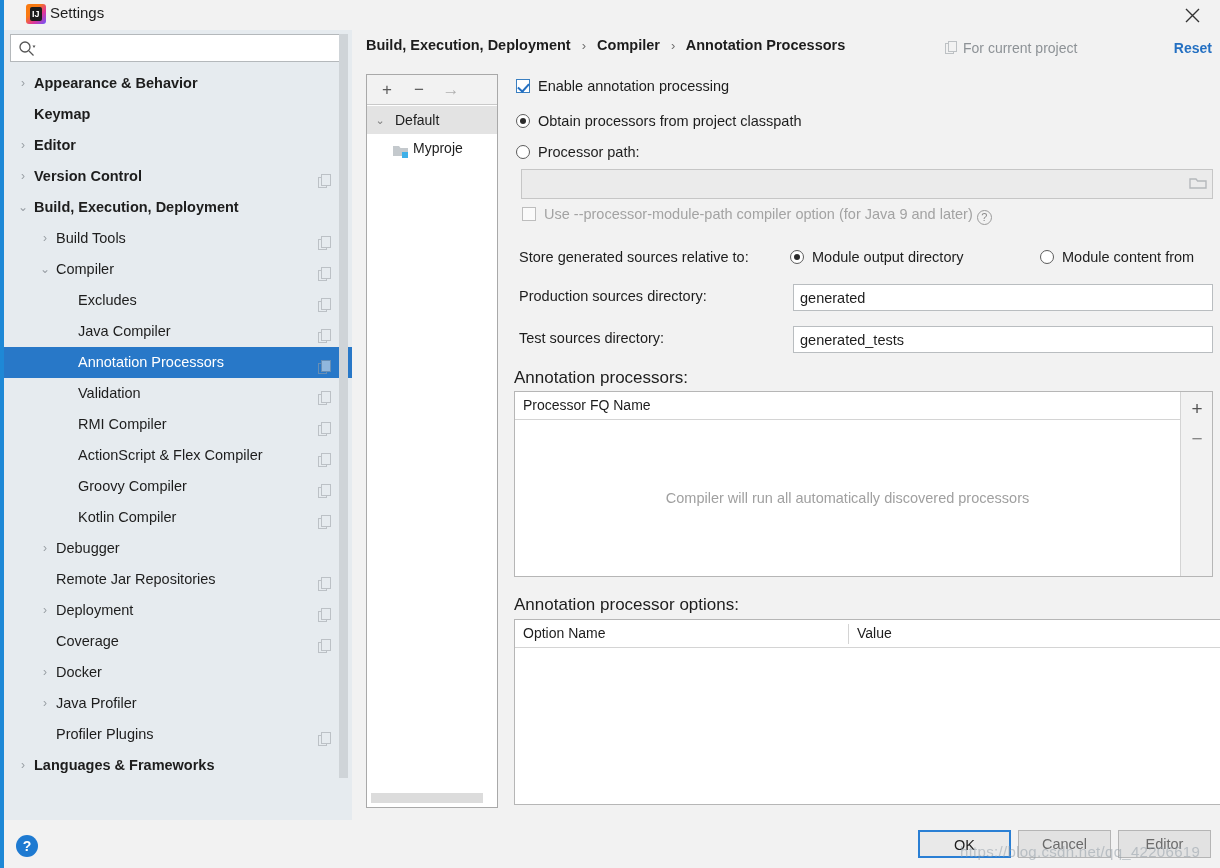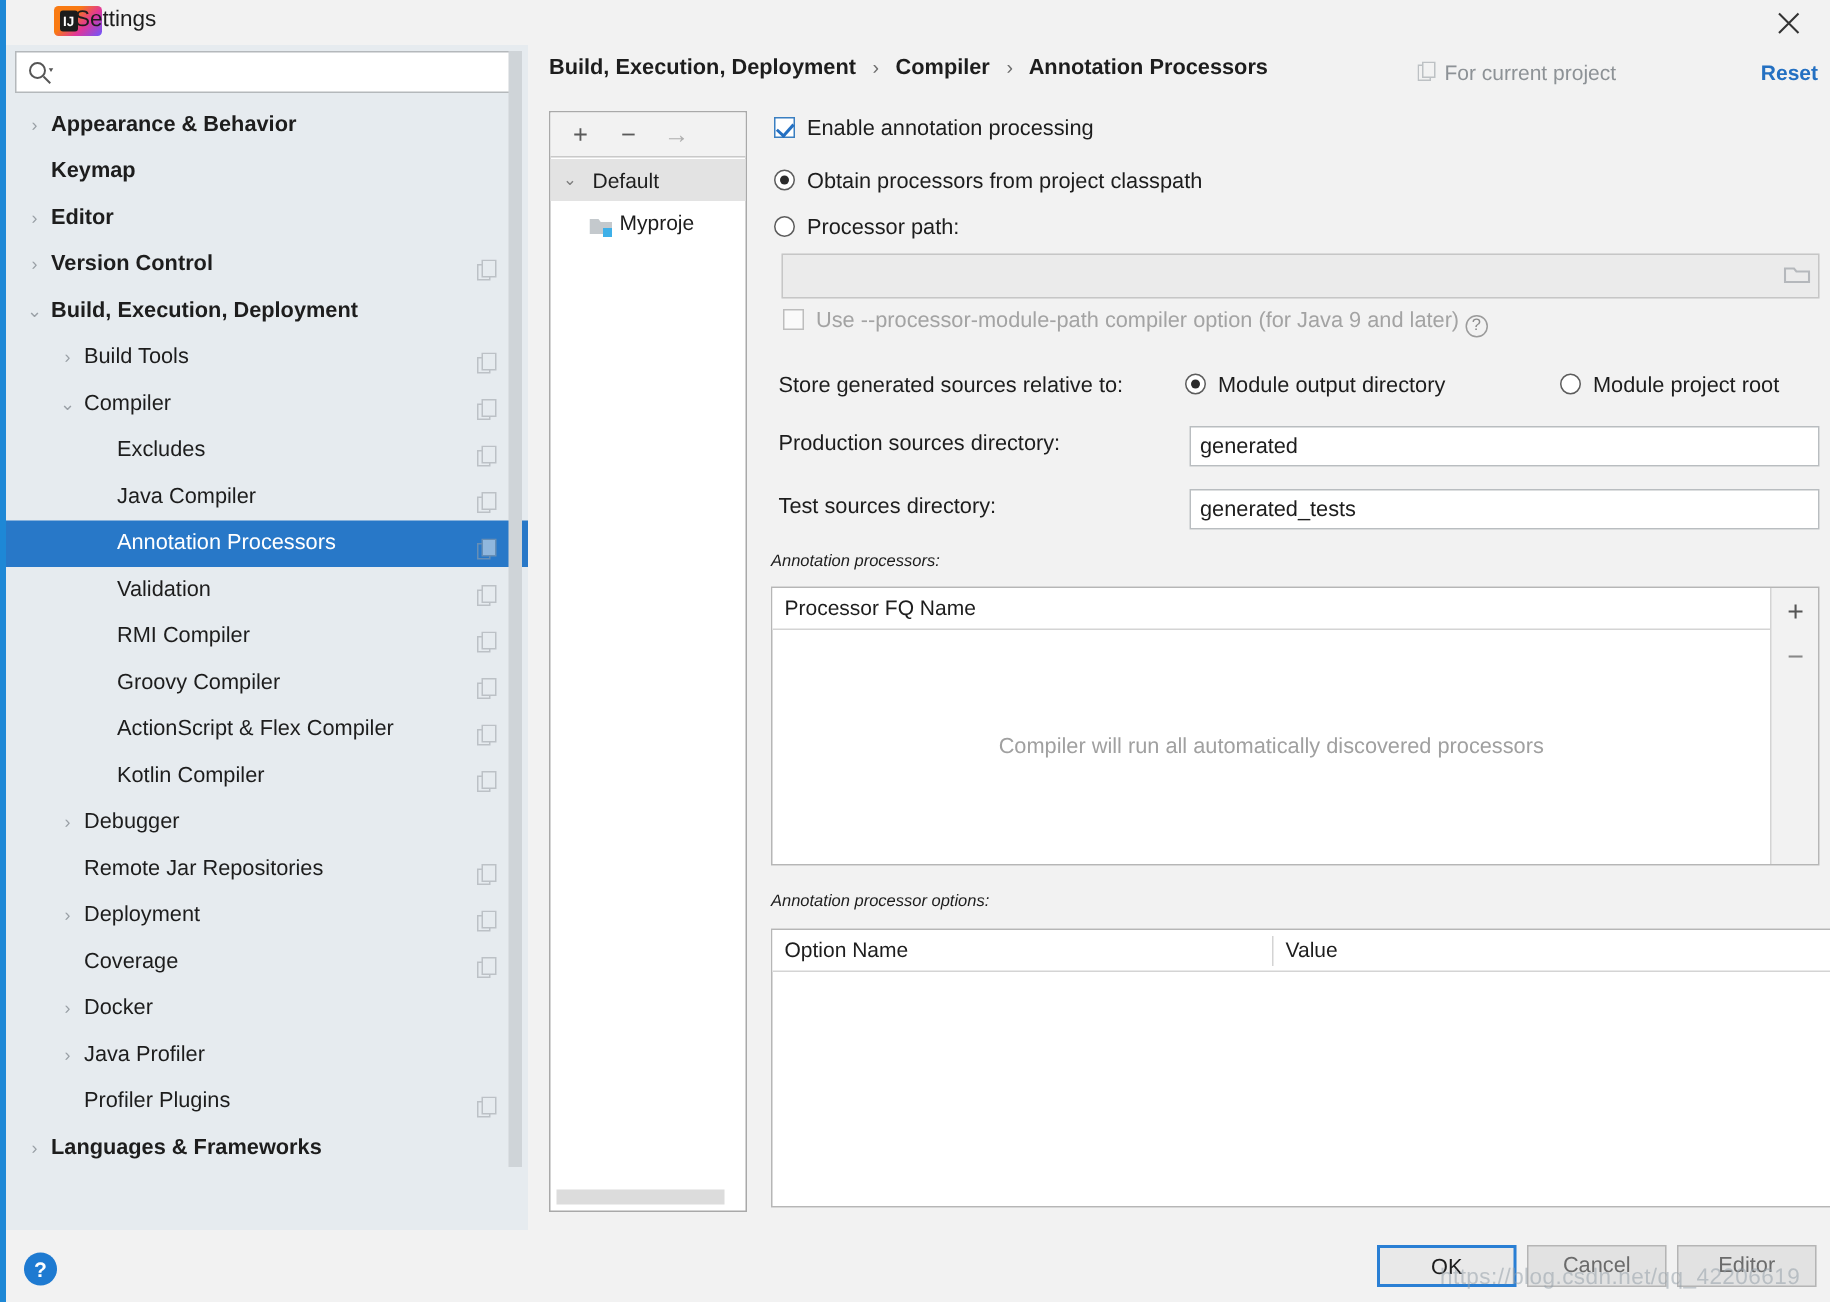--- a/index.html
+++ b/index.html
@@ -21,21 +21,21 @@
     position: absolute; left: 0; top: 0; width: 4px; height: 868px;
     background: #1e88d6;
   }
 
   
   .titlebar {
     position: absolute; left: 4px; top: 0; width: 1216px; height: 30px;
     background: #f2f2f2;
   }
   .app-icon {
-    position: absolute; left: 32px; top: 4px; width: 32px; height: 20px;
+    position: absolute; left: 22px; top: 4px; width: 20px; height: 20px;
     border-radius: 3px;
     background: linear-gradient(135deg,#f97a12 0%, #f97a12 35%, #e0369a 65%, #6b57ff 100%);
   }
   .app-icon::after {
     content: ""; position: absolute; left: 4px; top: 3px;
     width: 12px; height: 14px; background: #1c1c1c; border-radius: 2px;
   }
   .app-icon .ij { position:absolute; left:6px; top:4px; color:#fff; font-size:9px; font-weight:bold; line-height:12px; z-index:2;}
   .title-text {
     position: absolute; left: 46px; top: 4px;
@@ -174,21 +174,21 @@
     border: 1px solid #9b9b9b; color: #8b8b8b; font-size: 11px; line-height: 13px;
     text-align: center; vertical-align: -2px; margin-left: 4px;
   }
 
   .txtfield {
     position: absolute; height: 27px; background: #ffffff; border: 1px solid #b9bdc0;
     font-size: 14.5px; padding: 0 6px; line-height: 25px; color: #1d1d1d;
     font-family: "Liberation Sans", sans-serif; outline: none;
   }
 
-  .sect-label { position: absolute; font-size: 11px; font-style: italic; }
+  .sect-label { position: absolute; font-size: 17px; }
 
   .tablebox {
     position: absolute; background: #ffffff; border: 1px solid #b6b6b6;
   }
   .thead {
     position: absolute; left: 0; top: 0; right: 0; height: 28px;
     border-bottom: 1px solid #d4d4d4; background: #fff;
   }
   .th { position: absolute; top: 0; height: 27px; line-height: 27px; font-size: 14px; padding-left: 8px; }
   .thdiv { position: absolute; top: 4px; width: 1px; height: 20px; background: #d4d4d4; }
@@ -327,28 +327,28 @@
             </svg></span>
         </div>
         <div class="tree-item">
           <span class="lbl" style="left:74px">RMI Compiler</span>
           <span class="copy-badge"><svg width="14" height="15" viewBox="0 0 14 15">
               <rect x="0.5" y="3.5" width="8" height="10" stroke="#9aa0a6" fill="none"></rect>
               <rect x="3.5" y="0.5" width="9" height="11" stroke="#9aa0a6" fill="#e6ebef"></rect>
             </svg></span>
         </div>
         <div class="tree-item">
+          <span class="lbl" style="left:74px">ActionScript &amp; Flex Compiler</span>
+          <span class="copy-badge"><svg width="14" height="15" viewBox="0 0 14 15">
+              <rect x="0.5" y="3.5" width="8" height="10" stroke="#9aa0a6" fill="none"></rect>
+              <rect x="3.5" y="0.5" width="9" height="11" stroke="#9aa0a6" fill="#e6ebef"></rect>
+            </svg></span>
+        </div>
+        <div class="tree-item">
           <span class="lbl" style="left:74px">Groovy Compiler</span>
-          <span class="copy-badge"><svg width="14" height="15" viewBox="0 0 14 15">
-              <rect x="0.5" y="3.5" width="8" height="10" stroke="#9aa0a6" fill="none"></rect>
-              <rect x="3.5" y="0.5" width="9" height="11" stroke="#9aa0a6" fill="#e6ebef"></rect>
-            </svg></span>
-        </div>
-        <div class="tree-item">
-          <span class="lbl" style="left:74px">ActionScript &amp; Flex Compiler</span>
           <span class="copy-badge"><svg width="14" height="15" viewBox="0 0 14 15">
               <rect x="0.5" y="3.5" width="8" height="10" stroke="#9aa0a6" fill="none"></rect>
               <rect x="3.5" y="0.5" width="9" height="11" stroke="#9aa0a6" fill="#e6ebef"></rect>
             </svg></span>
         </div>
         <div class="tree-item">
           <span class="lbl" style="left:74px">Kotlin Compiler</span>
           <span class="copy-badge"><svg width="14" height="15" viewBox="0 0 14 15">
               <rect x="0.5" y="3.5" width="8" height="10" stroke="#9aa0a6" fill="none"></rect>
               <rect x="3.5" y="0.5" width="9" height="11" stroke="#9aa0a6" fill="#e6ebef"></rect>
@@ -468,21 +468,21 @@
     <span class="cbox disabled"></span><span>Use --processor-module-path compiler option (for Java 9 and later)</span><span class="help-q">?</span>
   </div>
 
   <div class="row" style="left:519px; top:249px;">Store generated sources relative to:</div>
 
   <div class="row" style="left:790px; top:249px;">
     <span class="radio on"></span><span>Module output directory</span>
   </div>
 
   <div class="row" style="left:1040px; top:249px;">
-    <span class="radio"></span><span>Module project root</span>
+    <span class="radio"></span><span>Module content from</span>
   </div>
 
   <div class="row" style="left:519px; top:288px;">Production sources directory:</div>
   <input class="txtfield" style="left: 793px; top: 284px; width: 420px;" value="generated">
 
   <div class="row" style="left:519px; top:330px;">Test sources directory:</div>
   <input class="txtfield" style="left: 793px; top: 326px; width: 420px;" value="generated_tests">
 
   <div class="sect-label" style="left:514px; top:368px;">Annotation processors:</div>
   <div class="tablebox" style="left:514px; top:391px; width:699px; height:186px;">

